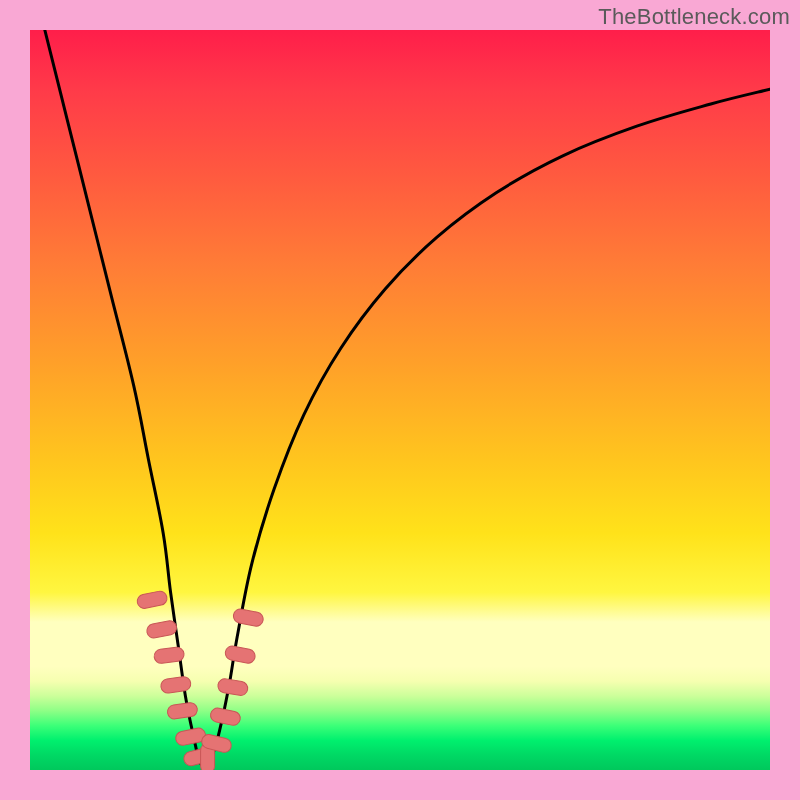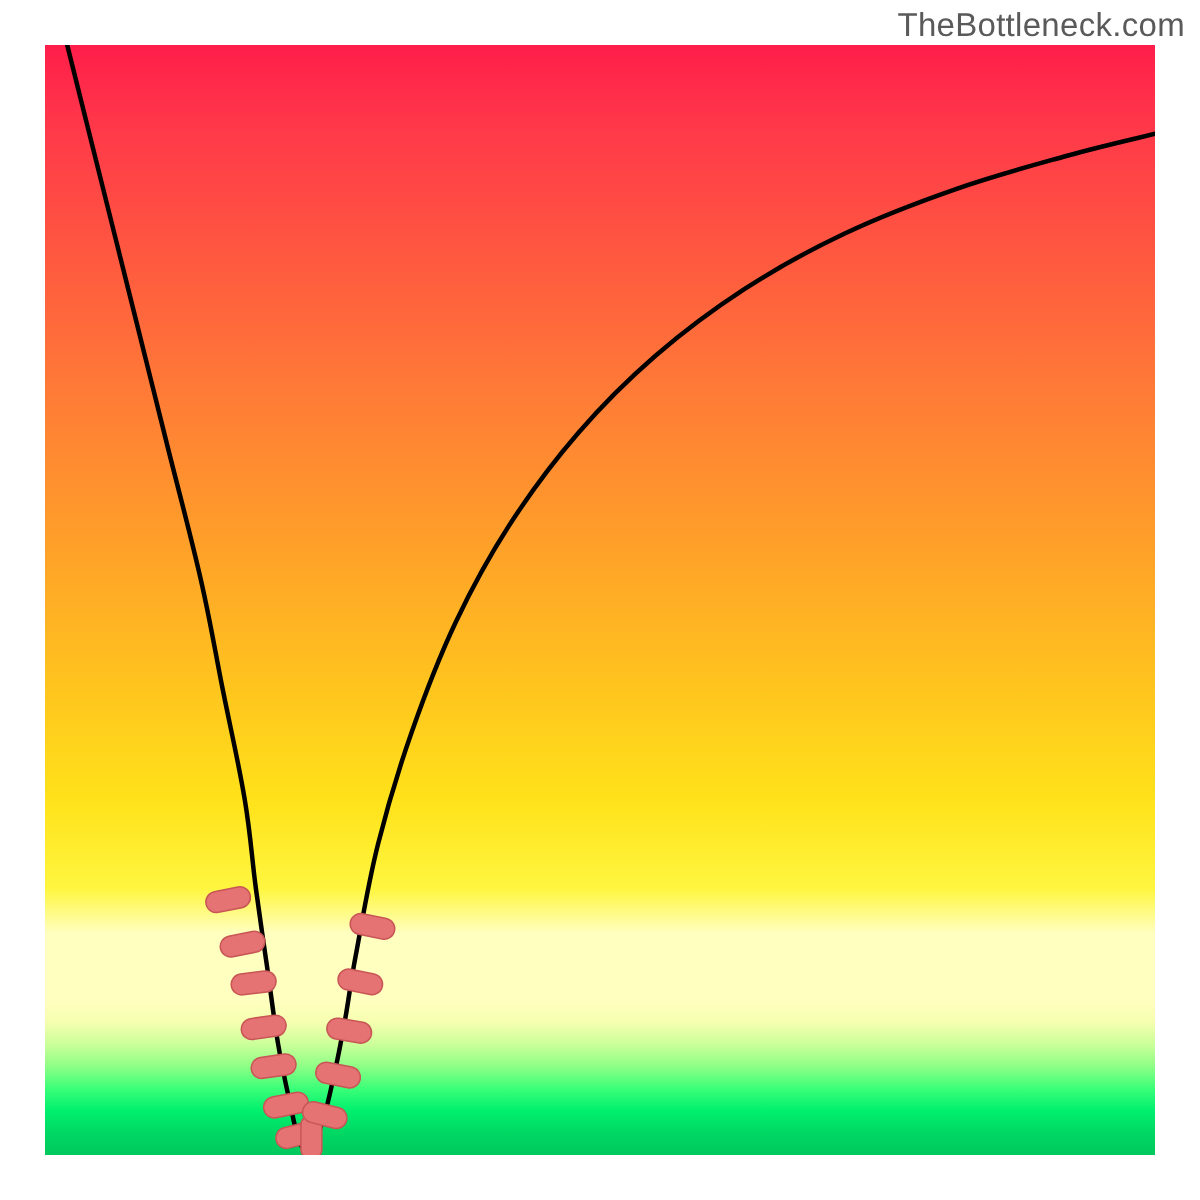--- a/index.html
+++ b/index.html
@@ -10,21 +10,21 @@
     background: #000;
     overflow: hidden;
     font-family: Arial, Helvetica, sans-serif;
   }
   .frame {
     position: absolute;
     top: 0;
     left: 0;
     width: 800px;
     height: 800px;
-    background: #ffffff;
+    background: #f9a8d4;
     text-align: center;
   }
   .plot-area {
     position: absolute;
     top: 30px;
     left: 30px;
     width: 740px;
     height: 740px;
     overflow: hidden;
   }

